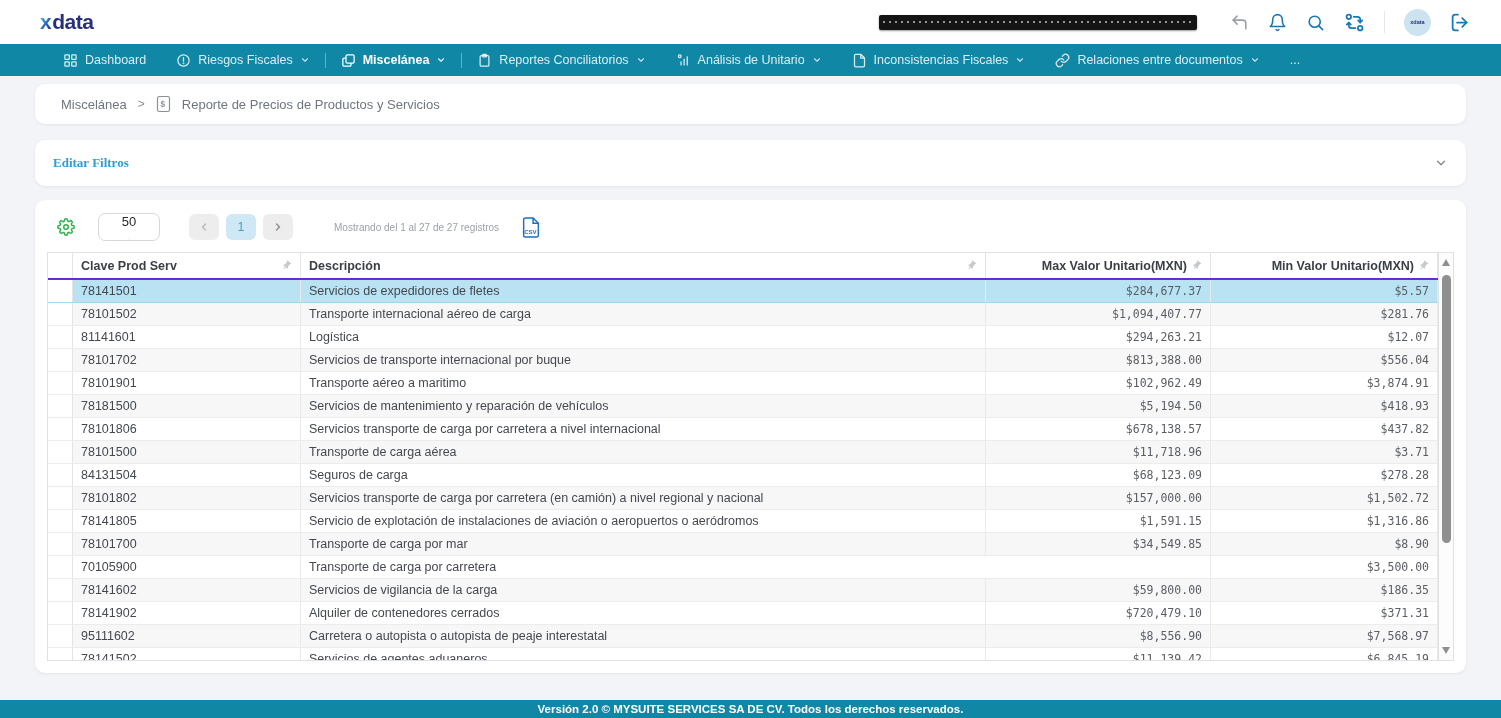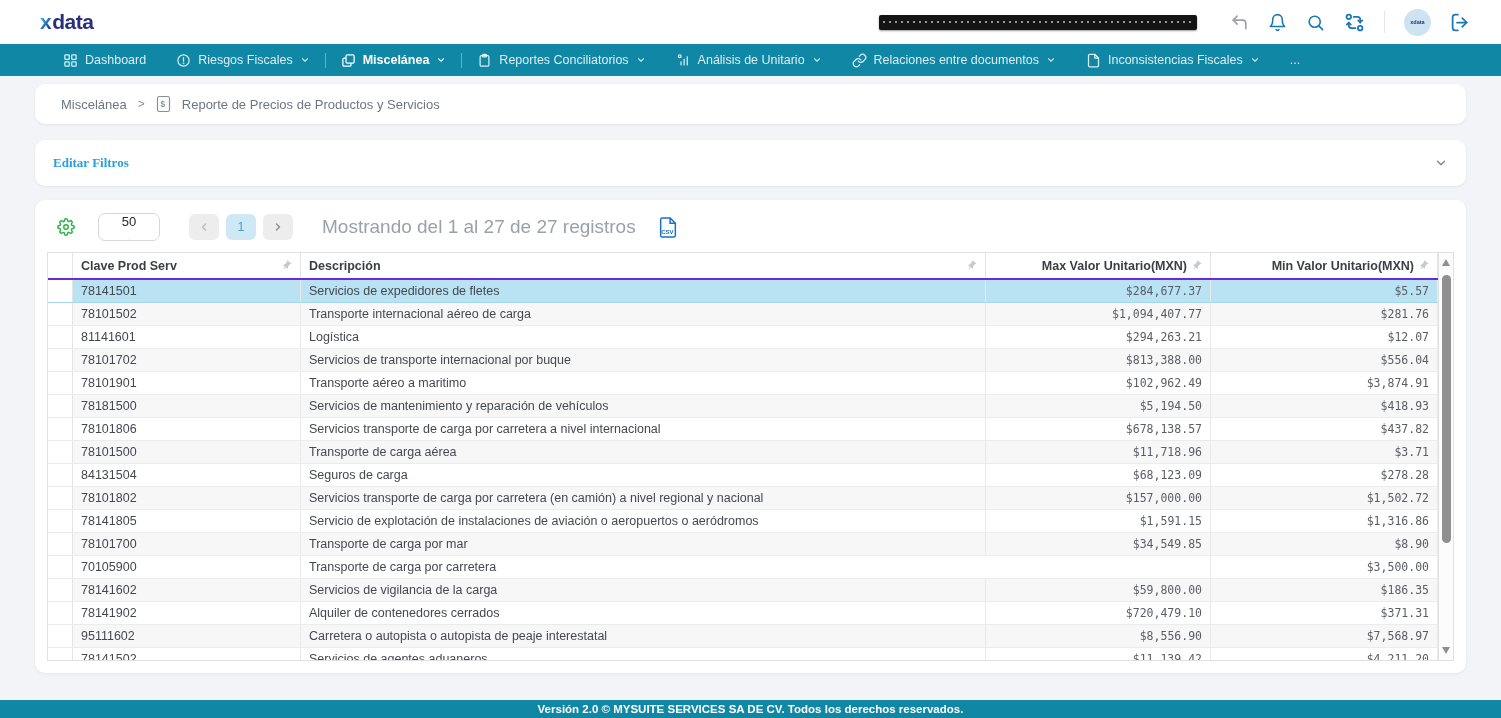--- a/index.html
+++ b/index.html
@@ -37,21 +37,21 @@
 
   
   .table-card { margin-top:14px; height:473px; padding:12px; }
   .toolbar { display:flex; align-items:center; gap:17px; height:30px; padding-left:10px; margin-bottom:10px; }
   .gear { display:flex; color:#2db34a; cursor:pointer; }
   .page-size { width:62px; height:28px; border:1px solid #d8d8d8; border-radius:7px; display:flex; align-items:center; justify-content:center; gap:9px; font-size:13px; color:#24282e; background:#fff; cursor:pointer; margin-left:6px;flex-direction:column; }
   .pager { display:flex; gap:7px; margin-left:12px; }
   .pg-btn { width:30px; height:26px; border-radius:6px; background:#ededed; display:flex; align-items:center; justify-content:center; cursor:pointer; }
   .pg-btn.prev { color:#bcbcbc; } .pg-btn.next { color:#8d9298; }
   .pg-btn.current { background:#cfe8f5; color:#4aa0c6; font-size:12.5px; }
-  .status-text { color:#9ba1a9; font-size:19px; margin-left:12px; }
+  .status-text { color:#9ba1a9; font-size:10px; margin-left:24px; }
   .csv-btn { display:flex; cursor:pointer; margin-left:6px; }
 
   .table-wrap { position:relative; border:1px solid #e1e1e1; height:409px; padding-right:15px; overflow:hidden; }
   .thead { display:flex; height:27px; border-bottom:2px solid #6d28d9; background:#fff; }
   .th { display:flex; align-items:center; gap:4px; font-weight:bold; font-size:12.5px; color:#3a3f46; padding:0 8px; border-right:1px solid #e4e4e4; cursor:pointer; }
   .pin { display:flex; transform:rotate(38deg); opacity:.8; }
   .c0 { width:25px; flex:none; }
   .c1 { width:228px; flex:none; }
   .c2 { flex:1; min-width:0; }
   .c3 { width:225px; flex:none; justify-content:flex-end; }
@@ -193,40 +193,40 @@
       </span>
       <span>Análisis de Unitario</span>
       <span class="chev">
         <svg width="10" height="10" viewBox="0 0 24 24" fill="none" stroke="currentColor" stroke-width="2.6" stroke-linecap="round" stroke-linejoin="round">
           <polyline points="6 9 12 15 18 9"></polyline>
         </svg>
       </span>
     </div>
     <div class="nav-item">
       <span class="nico">
+        <svg width="15" height="15" viewBox="0 0 24 24" fill="none" stroke="currentColor" stroke-width="2" stroke-linejoin="round">
+          <path d="M14 2H6a2 2 0 0 0-2 2v16a2 2 0 0 0 2 2h12a2 2 0 0 0 2-2V8z"></path>
+          <polyline points="14 2 14 8 20 8"></polyline>
+        </svg>
+      </span>
+      <span>Inconsistencias Fiscales</span>
+      <span class="chev">
+        <svg width="10" height="10" viewBox="0 0 24 24" fill="none" stroke="currentColor" stroke-width="2.6" stroke-linecap="round" stroke-linejoin="round">
+          <polyline points="6 9 12 15 18 9"></polyline>
+        </svg>
+      </span>
+    </div>
+    <div class="nav-item">
+      <span class="nico">
         <svg width="15" height="15" viewBox="0 0 24 24" fill="none" stroke="currentColor" stroke-width="2" stroke-linecap="round">
           <path d="M10 13a5 5 0 0 0 7.54.54l3-3a5 5 0 0 0-7.07-7.07l-1.72 1.71"></path>
           <path d="M14 11a5 5 0 0 0-7.54-.54l-3 3a5 5 0 0 0 7.07 7.07l1.71-1.71"></path>
         </svg>
       </span>
       <span>Relaciones entre documentos</span>
-      <span class="chev">
-        <svg width="10" height="10" viewBox="0 0 24 24" fill="none" stroke="currentColor" stroke-width="2.6" stroke-linecap="round" stroke-linejoin="round">
-          <polyline points="6 9 12 15 18 9"></polyline>
-        </svg>
-      </span>
-    </div>
-    <div class="nav-item">
-      <span class="nico">
-        <svg width="15" height="15" viewBox="0 0 24 24" fill="none" stroke="currentColor" stroke-width="2" stroke-linejoin="round">
-          <path d="M14 2H6a2 2 0 0 0-2 2v16a2 2 0 0 0 2 2h12a2 2 0 0 0 2-2V8z"></path>
-          <polyline points="14 2 14 8 20 8"></polyline>
-        </svg>
-      </span>
-      <span>Inconsistencias Fiscales</span>
       <span class="chev">
         <svg width="10" height="10" viewBox="0 0 24 24" fill="none" stroke="currentColor" stroke-width="2.6" stroke-linecap="round" stroke-linejoin="round">
           <polyline points="6 9 12 15 18 9"></polyline>
         </svg>
       </span>
     </div>
     <div class="nav-item">
       <span>...</span>
     </div>
   </nav>
@@ -435,21 +435,21 @@
           <div class="td c1">95111602</div>
           <div class="td c2">Carretera o autopista o autopista de peaje interestatal</div>
           <div class="td c3 money">$8,556.90</div>
           <div class="td c4 money">$7,568.97</div>
         </div>
         <div class="trow">
           <div class="td c0"></div>
           <div class="td c1">78141502</div>
           <div class="td c2">Servicios de agentes aduaneros</div>
           <div class="td c3 money">$11,139.42</div>
-          <div class="td c4 money">$4,211.20</div>
+          <div class="td c4 money">$6,845.19</div>
         </div>
       </div>
     <div class="scrollbar">
       <div class="sb-up"></div>
       <div class="sb-thumb"></div>
       <div class="sb-down"></div>
     </div>
   </div>
 </div>
 

